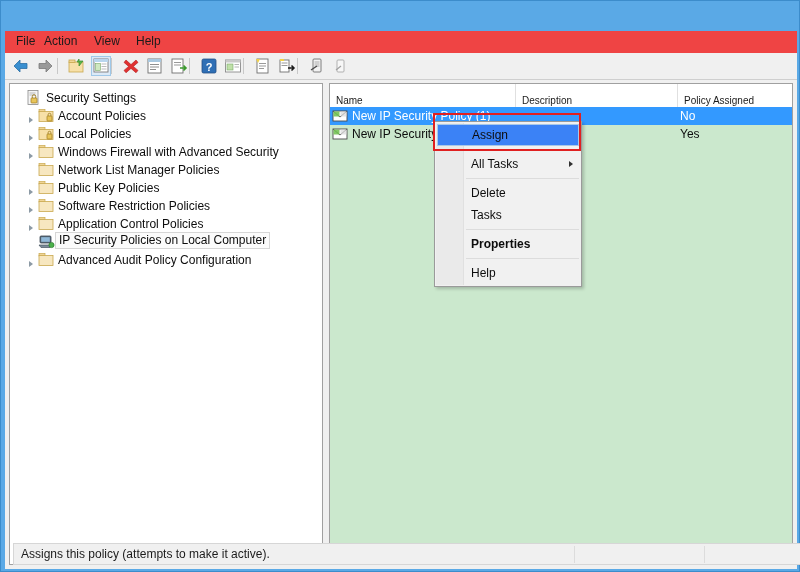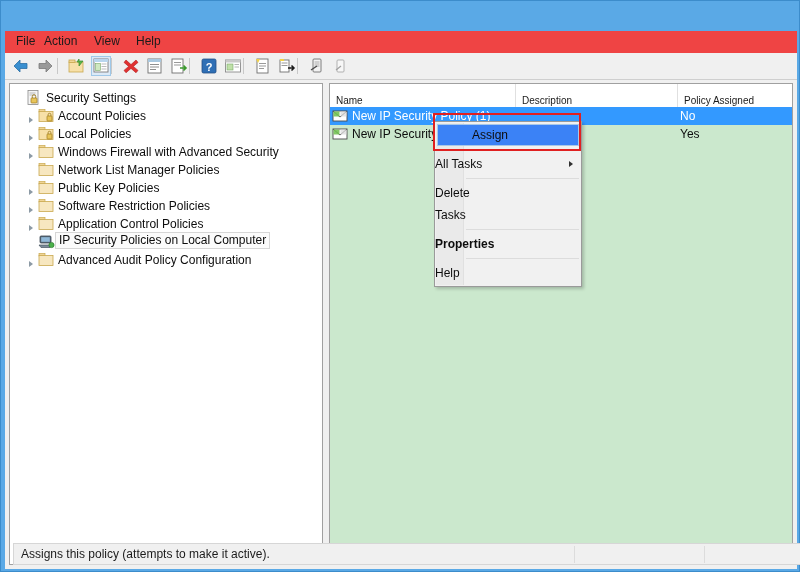--- a/index.html
+++ b/index.html
@@ -298,20 +298,21 @@
     left: 1px; top: 1px;
     width: 27px; bottom: 1px;
     background: #eaeaea;
     border-right: 1px solid #e0e0e0;
   }
   .ctx-item {
     position: relative;
     height: 22px;
     display: flex;
     align-items: center;
+    padding-left: 36px;
     font-size: 12px;
     color: #0d0d0d;
     box-sizing: border-box;
     z-index: 2;
   }
   .ctx-item.bold { font-weight: bold; }
   .ctx-item.hl {
     background: #3b82f6;
     border: 1px solid #a8c8e8;
     margin: 0 2px;

